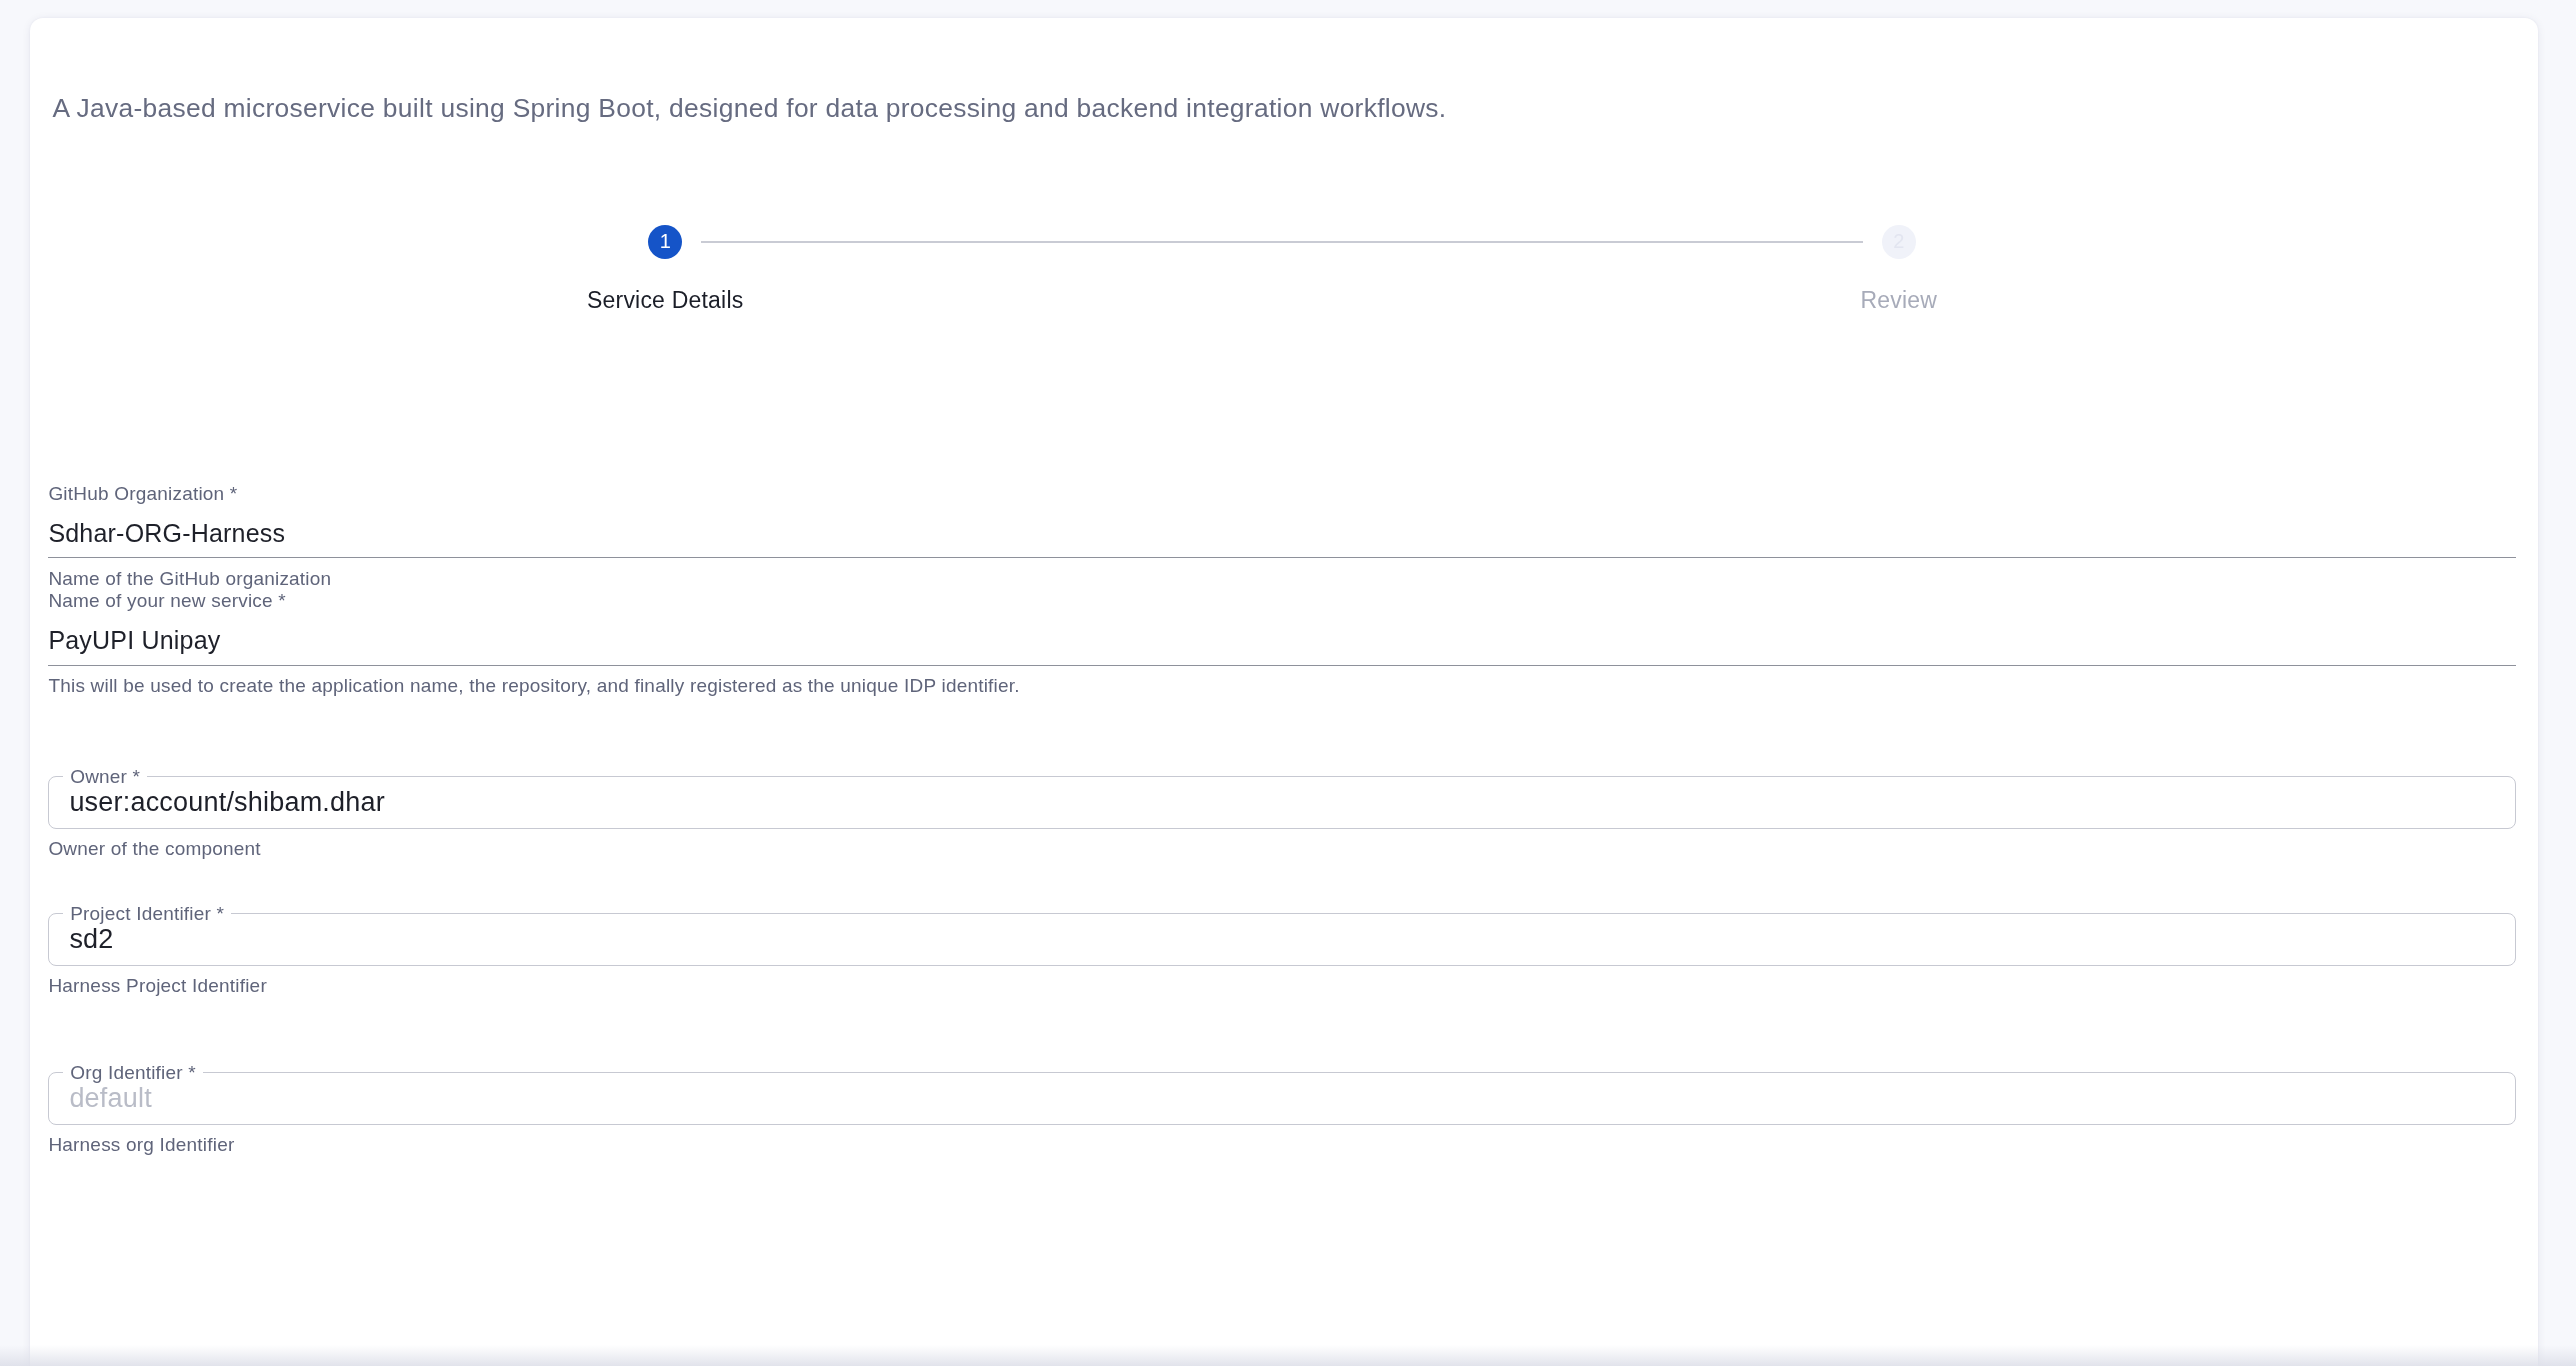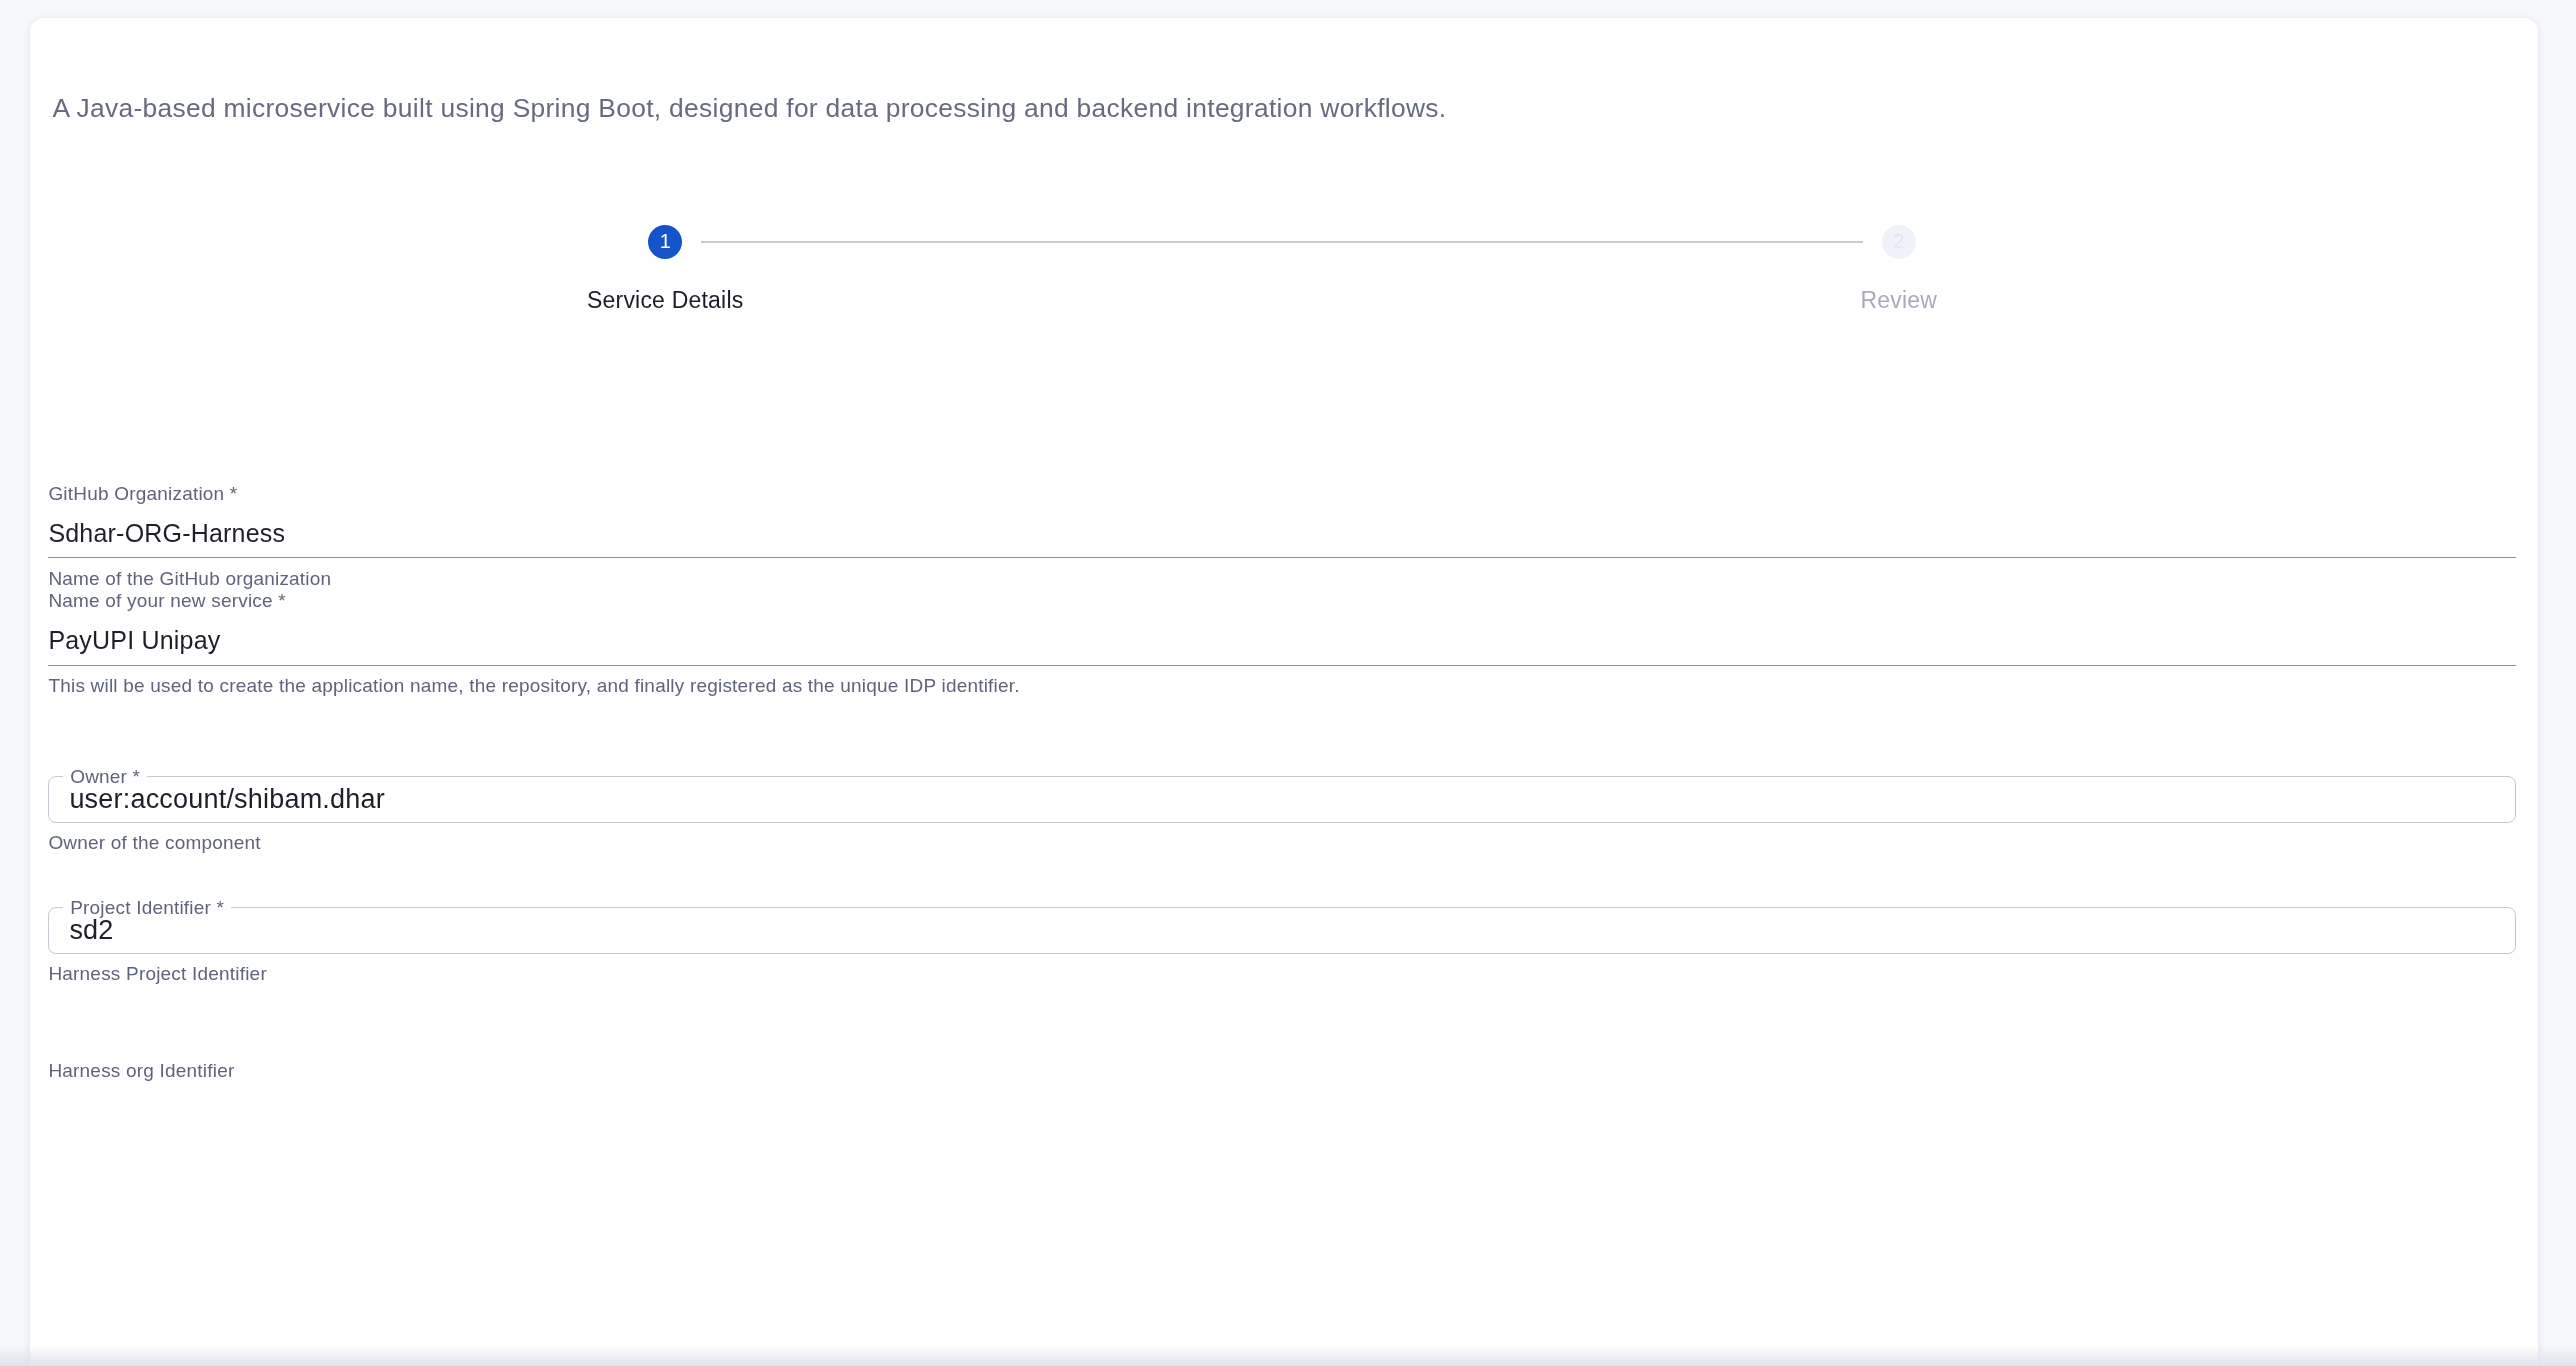--- a/index.html
+++ b/index.html
@@ -99,21 +99,21 @@
     font-size: 19px;
     line-height: 22.4px;
     color: #5f647a;
     letter-spacing: 0.2px;
   }
   .field-out { position: relative; }
   .out-box {
     position: relative;
     border: 1.6px solid #c7c9d2;
     border-radius: 8px;
-    height: 47px;
+    height: 53px;
     display: flex;
     align-items: center;
     padding: 0 20px;
     background: #ffffff;
   }
   .out-label {
     position: absolute;
     top: -11.2px;
     left: 13.6px;
     background: #ffffff;
@@ -191,20 +191,24 @@
 
     <div class="field-out mt-f4">
       <div class="out-box">
         <span class="out-label">Project Identifier *</span>
         <input type="text" value="sd2" style="">
       </div>
       <div class="helper">Harness Project Identifier</div>
     </div>
 
     <div class="field-out mt-f5">
+      <div class="out-box">
+        <span class="out-label">Org Identifier *</span>
+        <input type="text" placeholder="default" style="">
+      </div>
       <div class="helper">Harness org Identifier</div>
     </div>
 
   </div>
 </div>
 
 <div class="bottom-fade"></div>
 
 
 </body></html>

